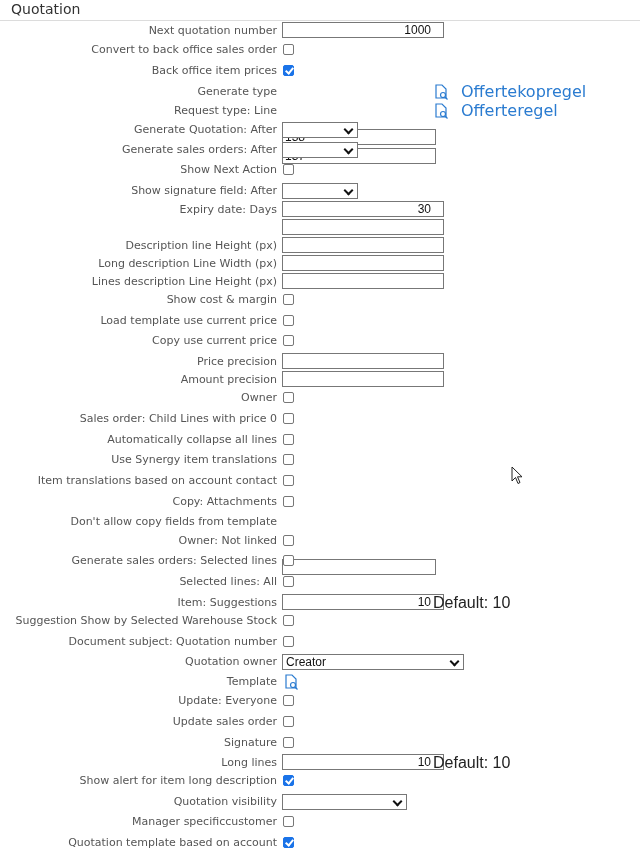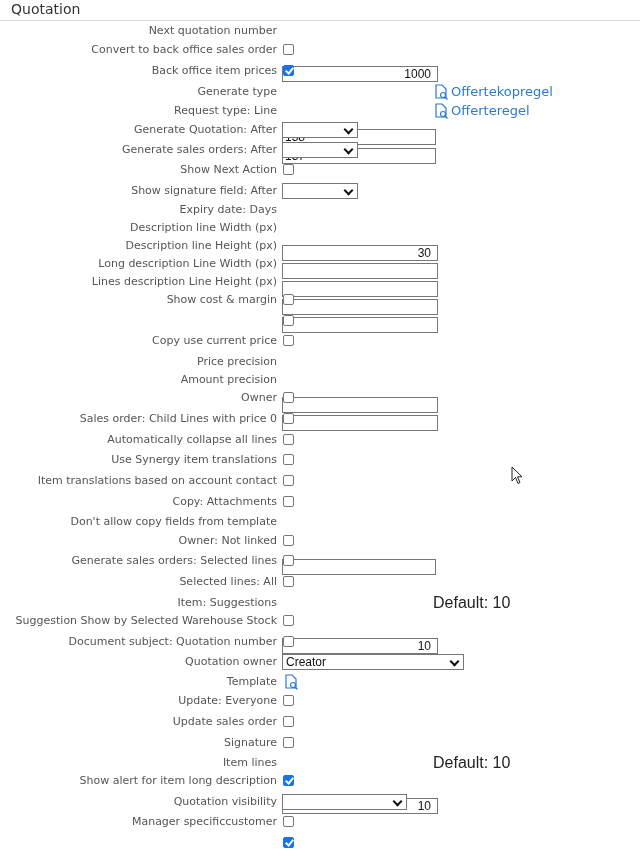--- a/index.html
+++ b/index.html
@@ -6,34 +6,34 @@
   body { width:640px; height:856px; position:relative; overflow:hidden;
          font-family:"DejaVu Sans", sans-serif; color:#555; }
   .section-title { position:absolute; left:11px; top:1px; font-size:14px; color:#333; }
   .section-line { position:absolute; left:0; top:20px; width:640px; height:1px; background:#dcdcdc; }
   .row { position:absolute; left:0; width:640px; height:18px; }
   .lbl { position:absolute; right:363px; top:0; height:18px; line-height:18px;
          font-size:11px; color:#555; white-space:nowrap; text-align:right; }
   .txt { position:absolute; left:282px; top:0; width:148px; height:14px; border:1px solid #777;
          background:#fff; font-family:"Liberation Sans", sans-serif; font-size:12px; color:#111;
          line-height:14px; padding:0 2px; box-sizing:content-box; }
-  .txt.r { text-align:right; width:146px; padding-right:6px;margin-top:44px; }
+  .txt.r { text-align:right; width:146px; padding-right:12px; }
   .txt.l { text-align:left;margin-top:46px; }
   .chk { position:absolute; left:283px; top:3px; width:11px; height:11px; border:1px solid #777;
          border-radius:2px; background:#fff; box-sizing:border-box; }
   .chk.on { background:#1a73e8; border-color:#1a73e8; }
   .chk.on::after { content:""; position:absolute; left:3px; top:0px; width:3px; height:6px;
          border:solid #fff; border-width:0 2px 2px 0; transform:rotate(40deg); }
   .sel { position:absolute; left:282px; top:1px; height:16px; border:1px solid #777; background:#fff;
          box-sizing:border-box; font-family:"Liberation Sans", sans-serif; font-size:12px; color:#111;
          line-height:14px; padding-left:3px; }
   .sel .chev { position:absolute; right:5px; top:3px; width:5px; height:5px;
          border:solid #111; border-width:0 2px 2px 0; transform:rotate(45deg); }
   .lookup { position:absolute; left:433px; top:1px; width:16px; height:16px; }
-  .link { position:absolute; left:451px; top:0; line-height:18px; font-size:13px; color:#2a7bd0; white-space:nowrap; }
+  .link { position:absolute; left:461px; top:0; line-height:18px; font-size:16px; color:#2a7bd0; white-space:nowrap; }
   .def { position:absolute; left:433px; top:0; line-height:18px; font-family:"Liberation Sans", sans-serif;
          font-size:16px; color:#222; white-space:nowrap; }
   .cursor { position:absolute; left:511px; top:466px; width:14px; height:20px; }
 </style>
 </head>
 <body>
 
 <div class="section-title">Quotation</div>
 <div class="section-line"></div>
 
@@ -102,21 +102,20 @@
     <span class="chev"></span>
   </div>
 </div>
 
 <div class="row" style="top:201px">
   <span class="lbl">Expiry date: Days</span>
   <div class="txt r">30</div>
 </div>
 
 <div class="row" style="top:219px">
-  <span class="lbl">Description line Width (px)</span>
   <div class="txt r"></div>
 </div>
 
 <div class="row" style="top:237px">
   <span class="lbl">Description line Height (px)</span>
   <div class="txt r"></div>
 </div>
 
 <div class="row" style="top:255px">
   <span class="lbl">Long description Line Width (px)</span>
@@ -127,20 +126,21 @@
   <span class="lbl">Lines description Line Height (px)</span>
   <div class="txt r"></div>
 </div>
 
 <div class="row" style="top:291px">
   <span class="lbl">Show cost &amp; margin</span>
   <div class="chk"></div>
 </div>
 
 <div class="row" style="top:312px">
+  <span class="lbl">Load template use current price</span>
   <div class="chk"></div>
 </div>
 
 <div class="row" style="top:332px">
   <span class="lbl">Copy use current price</span>
   <div class="chk"></div>
 </div>
 
 <div class="row" style="top:353px">
   <span class="lbl">Price precision</span>
@@ -244,21 +244,21 @@
   <span class="lbl">Update sales order</span>
   <div class="chk"></div>
 </div>
 
 <div class="row" style="top:734px">
   <span class="lbl">Signature</span>
   <div class="chk"></div>
 </div>
 
 <div class="row" style="top:754px">
-  <span class="lbl">Item lines</span>
+  <span class="lbl">Long lines</span>
   <div class="txt r">10</div>
   <span class="def">Default: 10</span>
 </div>
 
 <div class="row" style="top:772px">
   <span class="lbl">Show alert for item long description</span>
   <div class="chk on"></div>
 </div>
 
 <div class="row" style="top:793px">
@@ -268,18 +268,19 @@
     <span class="chev"></span>
   </div>
 </div>
 
 <div class="row" style="top:813px">
   <span class="lbl">Manager specificcustomer</span>
   <div class="chk"></div>
 </div>
 
 <div class="row" style="top:834px">
+  <span class="lbl">Quotation template based on account</span>
   <div class="chk on"></div>
 </div>
 
 <svg class="cursor" viewBox="0 0 14 20">
   <path d="M1 1 L1 15 L4.5 11.5 L7 17.5 L9 16.5 L6.5 10.8 L11 10.8 Z" fill="#fff" stroke="#222" stroke-width="1"></path>
 </svg>
 
 </body></html>

